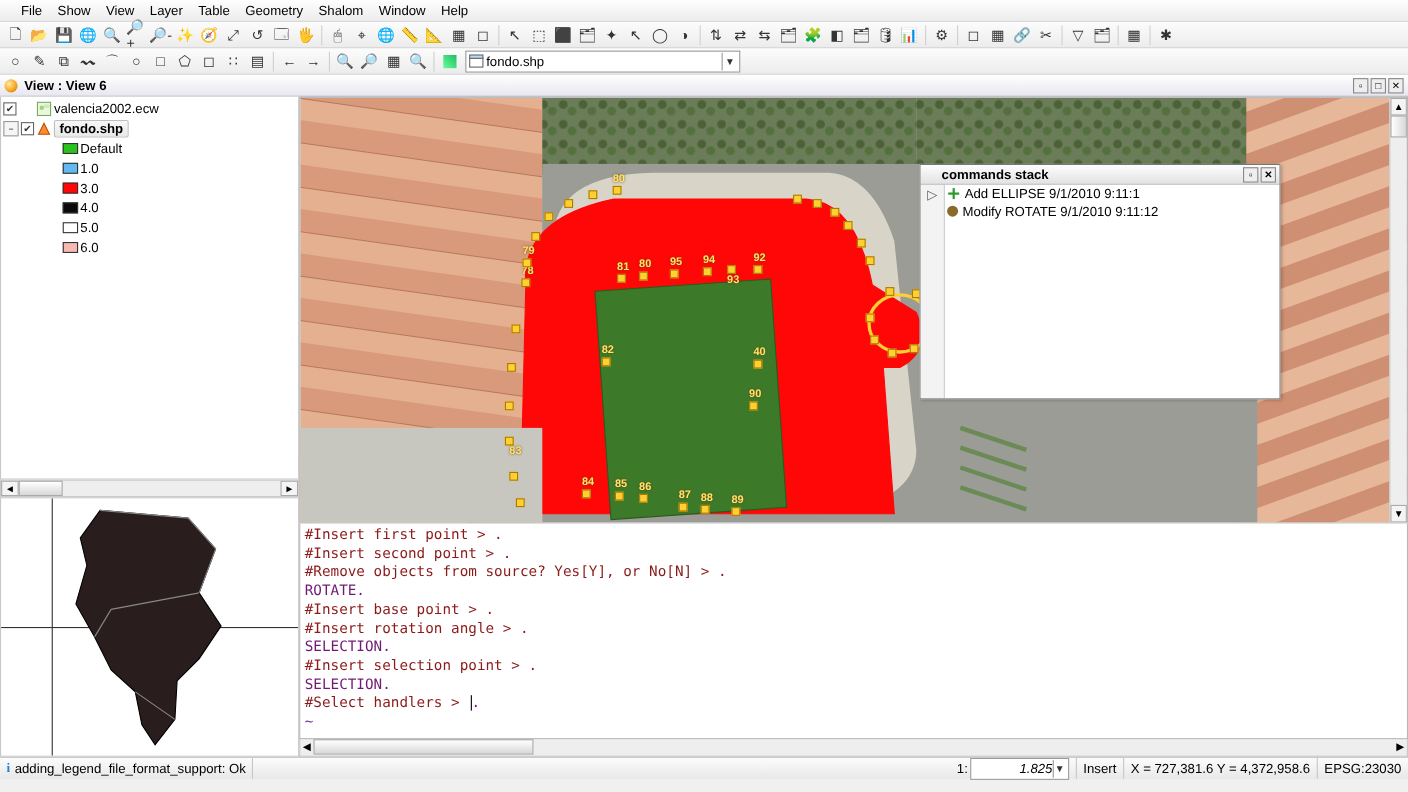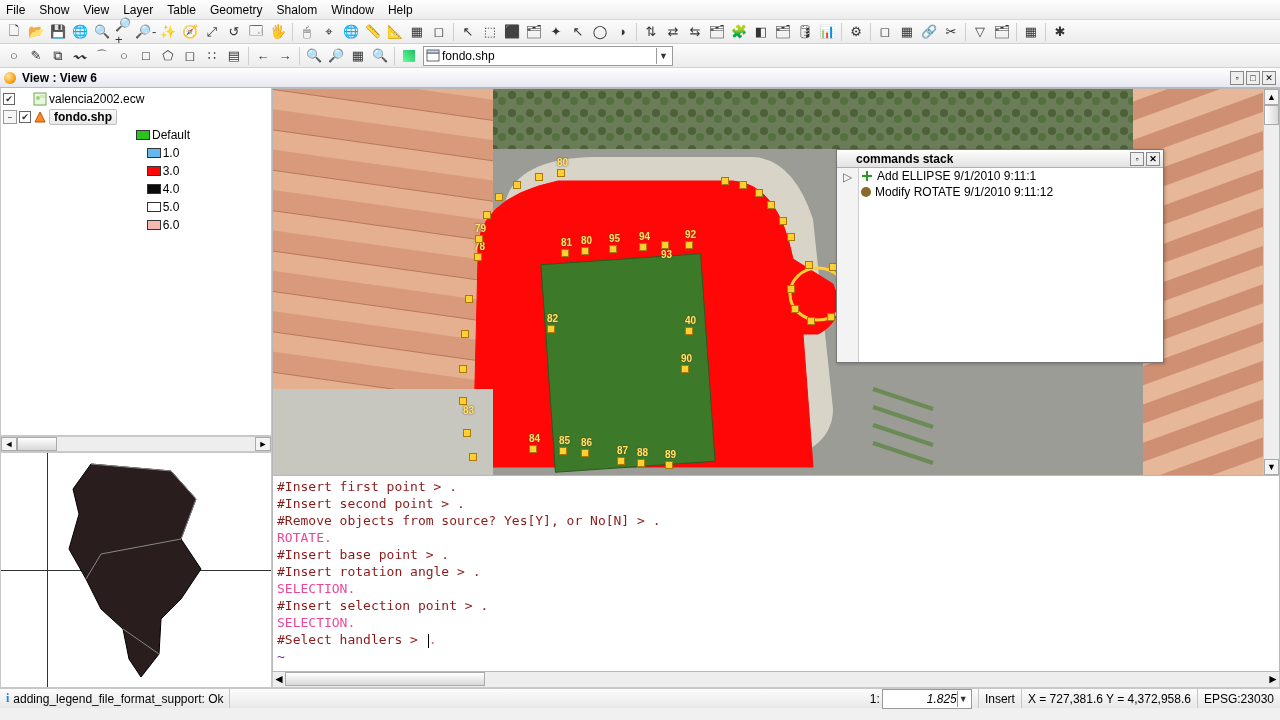--- a/index.html
+++ b/index.html
@@ -1,18 +1,18 @@
 <!DOCTYPE html>
 <html><head>
 <meta charset="utf-8">
 <style>
   * { box-sizing: border-box; margin: 0; padding: 0; }
   html, body { width: 1280px; height: 720px; overflow: hidden; font-family: "Segoe UI", Tahoma, sans-serif; font-size: 12px; background:#f0f0f0; }
   
-  .menubar { display:flex; align-items:center; height:20px; background:linear-gradient(#fefefe,#ececec); border-bottom:1px solid #d9d9d9; padding:0 6px; gap:14px;}
+  .menubar { display:flex; align-items:center; height:20px; background:linear-gradient(#fefefe,#ececec); border-bottom:1px solid #d9d9d9; padding:0 19px; gap:14px;}
   .menubar span { cursor:default; }
   
   .toolbar { display:flex; align-items:center; height:24px; background:linear-gradient(#fcfcfc,#ececec); border-bottom:1px solid #d0d0d0; padding:1px 4px; gap:2px;}
   .tbtn { width:20px; height:20px; border:1px solid transparent; border-radius:2px; display:flex; align-items:center; justify-content:center; font-size:13px; color:#333; cursor:default;}
   .tsep { width:1px; height:18px; background:#cfcfcf; margin:0 2px;}
   .combo { height:20px; border:1px solid #9a9a9a; background:#fff; display:flex; align-items:center; padding:0 2px; font-size:12px;}
   .combo input { border:none; outline:none; font-size:12px; height:16px; }
   .combo .arrow { width:14px; height:16px; border-left:1px solid #9a9a9a; display:flex; align-items:center; justify-content:center; font-size:9px; color:#333;}
   
   .viewtitle { height:20px; display:flex; align-items:center; background:linear-gradient(#fff,#e7e7f0); border-bottom:1px solid #b8b8c8; padding:0 4px; gap:6px;}
@@ -21,21 +21,21 @@
   .wctrls .wc { width:14px; height:14px; border:1px solid #888; background:#eee; font-size:9px; display:flex; align-items:center; justify-content:center;}
   
   .mainrow { display:flex; height:600px; }
   .leftcol { width:272px; display:flex; flex-direction:column; background:#fff; }
   .toc { flex:0 0 auto; height:348px; border:1px solid #c8c8c8; border-top:none; overflow:auto; background:#fff; padding:2px; }
   .tocrow { display:flex; align-items:center; height:18px; gap:2px; }
   .chk { width:12px; height:12px; border:1px solid #666; background:#fff; display:flex; align-items:center; justify-content:center; font-size:9px; color:#333;}
   .layer-ico { width:14px; height:14px; display:inline-block;}
   .sel { background:linear-gradient(#f8f8f8,#e8e8e8); border:1px solid #bfbfbf; padding:0 4px; border-radius:2px;}
   .swatch { width:14px; height:10px; border:1px solid #333; display:inline-block;}
-  .toc .indent2 { padding-left:54px;justify-content:center;}
+  .toc .indent2 { padding-left:54px;}
   .hscroll { height:16px; display:flex; align-items:center; border:1px solid #c8c8c8; background:#eee;}
   .hscroll .scrbtn{ width:16px; height:14px; display:flex; align-items:center; justify-content:center; font-size:9px; border:1px solid #aaa; background:#f4f4f4;}
   .hscroll .track{ flex:1; height:14px; position:relative;}
   .hscroll .thumb{ position:absolute; left:0; top:0; height:14px; background:linear-gradient(#fff,#d8d8d8); border:1px solid #aaa;}
   .overview { flex:1; border:1px solid #c8c8c8; position:relative; background:#fff; overflow:hidden;}
   .overview .crossH { position:absolute; left:0; top:50%; width:100%; height:1px; background:#333;}
   .overview .crossV { position:absolute; top:0; left:17%; width:1px; height:100%; background:#333;}
   .regionsvg { position:absolute; left:30px; top:6px; }
   
   .rightcol { flex:1; display:flex; flex-direction:column; position:relative;}
@@ -54,21 +54,21 @@
   .cstack .item { height:16px; display:flex; align-items:center; gap:4px; padding:0 2px; font-size:12px; border-bottom:1px solid rgba(0,0,0,0);}
   .cstack .item.sel { background:linear-gradient(#f4f4f4,#e6e6e6); border-top:1px solid #ccc; border-bottom:1px solid #ccc;}
   .plus { width:12px; height:12px; display:inline-block; position:relative;}
   .plus::before, .plus::after { content:""; position:absolute; background:#2a9a2a;}
   .plus::before { left:5px; top:1px; width:2px; height:10px;}
   .plus::after  { top:5px; left:1px; height:2px; width:10px;}
   .dot { width:10px; height:10px; border-radius:50%; background:#8a6a2a; display:inline-block;}
   
   .console { flex:1; background:#fff; border:1px solid #b8b8b8; border-top:0; font-family:"DejaVu Sans Mono","Courier New",monospace; font-size:13px; line-height:17px; padding:2px 4px; position:relative; overflow:hidden;}
   .console .p { color:#8b1a1a; } 
-  .console .c { color:#ec4899; } 
+  .console .c { color:#701a75; } 
   .console .caret { display:inline-block; width:1px; height:14px; background:#000; vertical-align:middle; margin-left:2px;}
   .console .tilde { color:#6a2fa0;}
   .console-hscroll { height:16px; border:1px solid #c8c8c8; border-top:0; background:#eee; display:flex;}
   
   .status { height:20px; display:flex; align-items:center; background:linear-gradient(#fcfcfc,#e8e8e8); border-top:1px solid #c8c8c8; font-size:12px;}
   .status .seg { padding:0 6px; border-right:1px solid #c6c6c6; height:100%; display:flex; align-items:center;}
   .status .seg.i::before { content:"i"; color:#2a80d8; font-weight:bold; font-family:Georgia,serif; margin-right:4px;}
   .status .spacer { flex:1;}
   .scalebox { display:flex; align-items:center; gap:2px;}
   .vertex { position:absolute; width:8px; height:8px; background:#ffcf33; border:1px solid #aa7a00;}

